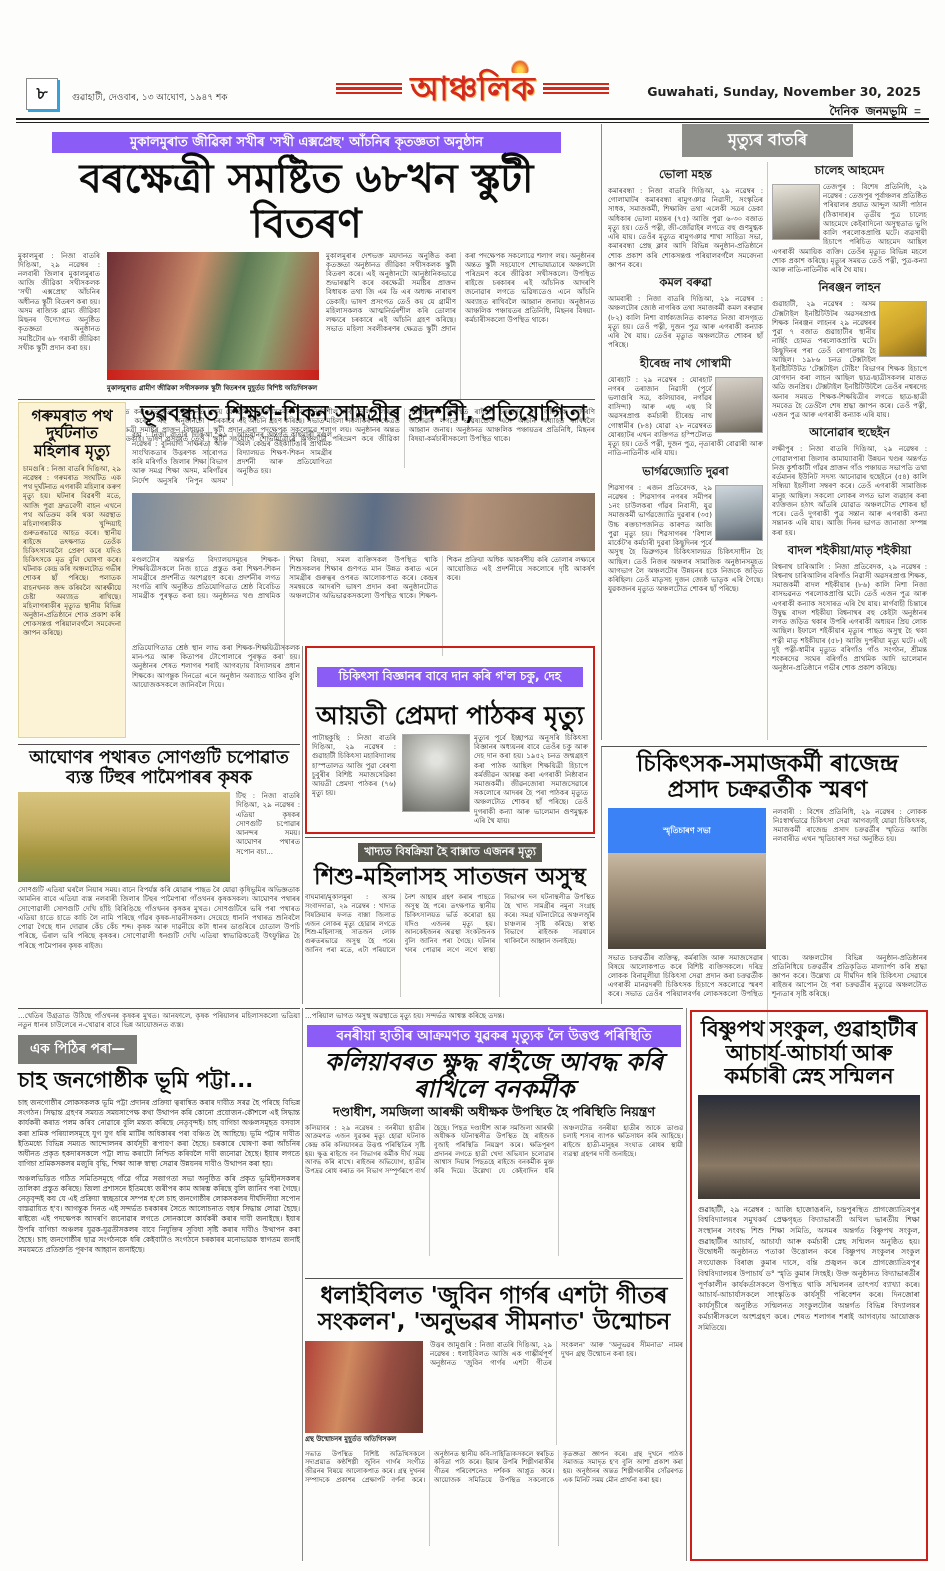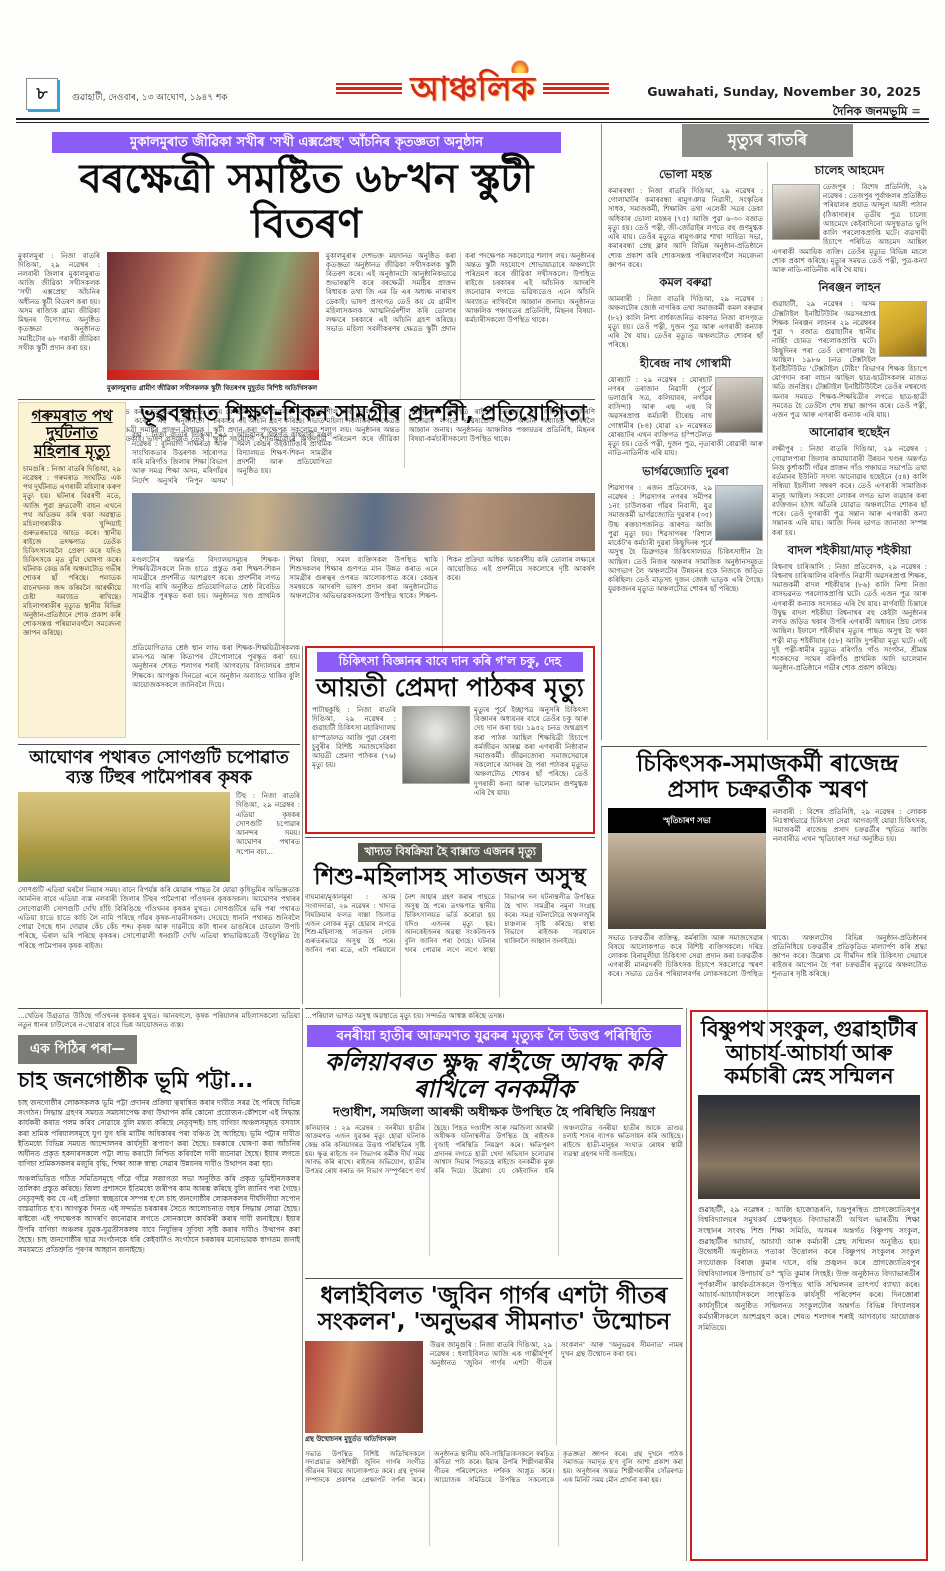--- a/index.html
+++ b/index.html
@@ -10,41 +10,41 @@
   .pagenum{position:absolute;left:26px;top:78px;width:30px;height:30px;border:1px solid #888;
            box-shadow:2px 2px 0 #3aa0d8;display:flex;align-items:center;justify-content:center;
            font-size:17px;font-weight:bold;background:#fff;}
   .hdate-as{position:absolute;left:72px;top:90px;font-size:9px;color:#333;}
   .masthead{position:absolute;left:0;right:0;top:72px;display:flex;align-items:center;justify-content:center;gap:8px;}
   .mast-rule{width:66px;height:11px;background:linear-gradient(#d42a1e 0 2px,transparent 2px 4px,#d42a1e 4px 7px,transparent 7px 9px,#d42a1e 9px 11px);}
   .mast-text{font-size:33px;font-weight:bold;color:#d42a1e;text-shadow:1px 1px 0 #f5b24a;position:relative;line-height:1;}
   .mast-flame{position:absolute;right:6px;top:-12px;width:18px;height:13px;
               background:radial-gradient(ellipse at 50% 80%,#ffd24a 20%,#e8682a 60%,transparent 75%);border-radius:50% 50% 20% 20%;}
   .hdate-en{position:absolute;right:24px;top:84px;font-size:12.5px;font-weight:bold;color:#222;}
-  .hpaper{position:absolute;right:24px;top:103px;font-size:11.5px;font-weight:bold;color:#111;}
+  .hpaper{position:absolute;right:24px;top:103px;font-size:11.5px;font-weight:bold;color:#111;font-family:Liberation Mono, monospace;}
   .hpaper:after{content:" =";color:#555;}
   .headrule{position:absolute;left:16px;right:16px;top:118px;border-top:2px solid #222;border-bottom:1px solid #222;height:2px;}
   
   .kicker{background:#8b5cf6;color:#fff;font-weight:bold;text-align:center;padding:3px 6px;line-height:1.15;}
   .kicker.dark{background:#5a5a50;}
   .hl{font-weight:bold;color:#0d0d0d;text-align:center;line-height:1.12;}
   .body{font-size:7px;line-height:1.32;text-align:justify;color:#1c1c1c;}
   .cols2{column-count:2;column-gap:9px;column-rule:1px solid #c8c8c4;}
   .cols3{column-count:3;column-gap:9px;column-rule:1px solid #c8c8c4;}
   .cap{font-size:6.6px;font-weight:bold;color:#222;}
   .photo{background:#999;}
   .hr{position:absolute;background:#55534f;height:1px;}
   .vr{position:absolute;background:#8a8884;width:1px;}
   .graylabel{background:#7b7b78;color:#fff;font-weight:bold;font-size:13.5px;padding:3px 12px;display:inline-block;}
   .obit-h{font-size:11.5px;font-weight:bold;text-align:center;margin:4px 0 2px;}
   .obit{break-inside:avoid-column;margin-bottom:3px;}
   .obit-photo{float:right;width:46px;height:54px;margin:1px 0 2px 3px;border:1px solid #aaa;}
   .obit-photo.left{float:left;margin:1px 3px 2px 0;}
   .redbox{border:2px solid #cc1f1a;}
-  .banner{background:#000000;color:#fff;font-size:8px;font-weight:bold;text-align:center;padding:6px 0;}
+  .banner{background:#3b82f6;color:#fff;font-size:8px;font-weight:bold;text-align:center;padding:16px 0;}
 </style>
 </head>
 <body>
 
 <div id="paper">
 
   <div class="pagenum">
       <span>৮</span>
     </div>
   <div class="hdate-as">গুৱাহাটী, দেওবাৰ, ১৩ আঘোণ, ১৯৪৭ শক</div>
@@ -108,36 +108,36 @@
         <div class="body">লক্ষীপুৰ : নিজা বাতৰি দিঙিআ, ২৯ নৱেম্বৰ : গোৱালপাৰা জিলাৰ কামায্যাবাৰী উন্নয়ন খণ্ডৰ অন্তৰ্গত নিজ কুৰ্শাকাটী গাঁৱৰ প্ৰাক্তন গাঁও পঞ্চায়ত সভাপতি তথা বৰ্তমানৰ ইউনিট সদস্য আনোৱাৰ হুছেইনে (৫৪) কালি সন্ধিয়া ইহলীলা সম্বৰণ কৰে। তেওঁ এগৰাকী সামাজিক মানুহ আছিল। সকলো লোকৰ লগত ভাল ব্যৱহাৰ কৰা ব্যক্তিজন হঠাৎ আঁতৰি যোৱাত অঞ্চলটোত শোকৰ ছাঁ পৰে। তেওঁ দুগৰাকী পুত্ৰ সন্তান আৰু এগৰাকী কন্যা সন্তানক এৰি যায়। আজি দিনৰ ভাগত জানাজা সম্পন্ন কৰা হয়।</div>
       </div>
       <div class="obit">
         <div class="obit-h">বাদল শইকীয়া/মাতৃ শইকীয়া</div>
         <div class="body">বিশ্বনাথ চাৰিআলি : নিজা প্ৰতিবেদক, ২৯ নৱেম্বৰ : বিশ্বনাথ চাৰিআলিৰ বৰিগাঁও নিৱাসী অৱসৰপ্ৰাপ্ত শিক্ষক, সমাজকৰ্মী বাদল শইকীয়াৰ (৮৬) কালি নিশা নিজা বাসভৱনত পৰলোকপ্ৰাপ্তি ঘটে। তেওঁ এজন পুত্ৰ আৰু এগৰাকী কন্যাক সংসাৰত এৰি থৈ যায়। মাৰ্গবাহী চিন্তাৰে উদ্বুদ্ধ বাদল শইকীয়া বিশ্বনাথৰ বহু কেইটা অনুষ্ঠানৰ লগত জড়িত থকাৰ উপৰি এগৰাকী অধ্যয়ন প্ৰিয় লোক আছিল। ইফালে শইকীয়াৰ মৃত্যুৰ পাছত অসুস্থ হৈ থকা পত্নী মাতৃ শইকীয়াৰ (৫৮) আজি দুপৰীয়া মৃত্যু ঘটে। এই দুই পত্নী-স্বামীৰ মৃত্যুত বৰিগাঁও গাঁও সংগঠন, শ্ৰীমন্ত শংকৰদেৱ সংঘৰ বৰিগাঁও প্ৰাথমিক আদি ভালেমান অনুষ্ঠান-প্ৰতিষ্ঠানে গভীৰ শোক প্ৰকাশ কৰিছে।</div>
       </div>
     </div>
   </div>
 
   <div class="abs" style="left:18px;top:402px;width:108px;height:336px;background:#fcf3d6;border:1px solid #e0d3a2;box-sizing:border-box;padding:5px 4px;">
-    <div class="hl" style="font-size:15.5px;text-decoration:underline;">গৰুমৰাত পথ দুৰ্ঘটনাত মহিলাৰ মৃত্যু</div>
+    <div class="hl" style="font-size:15.5px;">গৰুমৰাত পথ দুৰ্ঘটনাত মহিলাৰ মৃত্যু</div>
     <div class="body" style="margin-top:5px;font-size:6.9px;">চামগুৰি : নিজা বাতৰি দিঙিআ, ২৯ নৱেম্বৰ : গৰুমৰাত সংঘটিত এক পথ দুৰ্ঘটনাত এগৰাকী মহিলাৰ কৰুণ মৃত্যু হয়। ঘটনাৰ বিৱৰণী মতে, আজি পুৱা দ্ৰুতবেগী বাহন এখনে পথ অতিক্ৰম কৰি থকা অৱস্থাত মহিলাগৰাকীক খুন্দিয়াই গুৰুতৰভাৱে আহত কৰে। স্থানীয় ৰাইজে তৎক্ষণাত তেওঁক চিকিৎসালয়লৈ প্ৰেৰণ কৰে যদিও চিকিৎসকে মৃত বুলি ঘোষণা কৰে। ঘটনাক কেন্দ্ৰ কৰি অঞ্চলটোত গভীৰ শোকৰ ছাঁ পৰিছে। পলাতক বাহনখনক জব্দ কৰিবলৈ আৰক্ষীয়ে চেষ্টা অব্যাহত ৰাখিছে। মহিলাগৰাকীৰ মৃত্যুত স্থানীয় বিভিন্ন অনুষ্ঠান-প্ৰতিষ্ঠানে শোক প্ৰকাশ কৰি শোকসন্তপ্ত পৰিয়ালবৰ্গলৈ সমবেদনা জ্ঞাপন কৰিছে।</div>
   </div>
 
   <div class="abs" style="left:132px;top:402px;width:463px;height:238px;">
     <div class="hl" style="font-size:21px;">ভূৱবন্ধাত শিক্ষণ-শিকন সামগ্ৰীৰ প্ৰদৰ্শনী, প্ৰতিযোগিতা</div>
     <div style="display:flex;gap:7px;margin-top:5px;height:120px;flex-direction:column;">
       <div class="body cols2" style="width:200px;flex:none;">বহা : নিজা বাতৰি দিঙিআ, ২৯ নৱেম্বৰ : বুনিয়াদী সাক্ষৰতা আৰু সাংখ্যিকতাৰ উত্তৰণক সাৰোগত কৰি মৰিগাঁও জিলাৰ শিক্ষা বিভাগ আৰু সমগ্ৰ শিক্ষা অসম, মৰিগাঁৱৰ নিৰ্দেশ অনুসৰি 'নিপুন অসম' অভিযানৰ অন্তৰ্গত কাছমাৰী মণ্ডল সমল কেন্দ্ৰৰ ওঁইকাটিঙৰি প্ৰাথমিক বিদ্যালয়ত শিক্ষণ-শিকন সামগ্ৰীৰ প্ৰদৰ্শনী আৰু প্ৰতিযোগিতা অনুষ্ঠিত হয়।</div>
       <div class="photo" style="flex:1;height:118px;background:linear-gradient(95deg,#7a8ba0 0%,#c9b08a 28%,#5d6e86 52%,#b4937a 72%,#88705c 100%);"></div>
     </div>
     <div class="body cols3" style="margin-top:5px;height:100px;">মণ্ডলটোৰ অন্তৰ্গত বিদ্যালয়সমূহৰ শিক্ষক-শিক্ষয়িত্ৰীসকলে নিজ হাতে প্ৰস্তুত কৰা শিক্ষণ-শিকন সামগ্ৰীৰে প্ৰদৰ্শনীত অংশগ্ৰহণ কৰে। প্ৰদৰ্শনীৰ লগত সংগতি ৰাখি অনুষ্ঠিত প্ৰতিযোগিতাত শ্ৰেষ্ঠ বিবেচিত সামগ্ৰীক পুৰস্কৃত কৰা হয়। অনুষ্ঠানত খণ্ড প্ৰাথমিক শিক্ষা বিষয়া, সমল ব্যক্তিসকল উপস্থিত থাকি শিশুসকলৰ শিক্ষাৰ গুণগত মান উন্নত কৰাত এনে সামগ্ৰীৰ গুৰুত্বৰ ওপৰত আলোকপাত কৰে। কেন্দ্ৰৰ সমন্বয়কে আদৰণি ভাষণ প্ৰদান কৰা অনুষ্ঠানটোত অঞ্চলটোৰ অভিভাৱকসকলো উপস্থিত থাকে। শিক্ষণ-শিকন প্ৰক্ৰিয়া অধিক আকৰ্ষণীয় কৰি তোলাৰ লক্ষ্যৰে আয়োজিত এই প্ৰদৰ্শনীয়ে সকলোৰে দৃষ্টি আকৰ্ষণ কৰে।</div>
   </div>
   <div class="abs body" style="left:132px;top:644px;width:168px;height:94px;">প্ৰতিযোগিতাত শ্ৰেষ্ঠ স্থান লাভ কৰা শিক্ষক-শিক্ষয়িত্ৰীসকলক মান-পত্ৰ আৰু কিতাপৰ টোপোলাৰে পুৰস্কৃত কৰা হয়। অনুষ্ঠানৰ শেষত শলাগৰ শৰাই আগবঢ়ায় বিদ্যালয়ৰ প্ৰধান শিক্ষকে। আগন্তুক দিনতো এনে অনুষ্ঠান অব্যাহত থাকিব বুলি আয়োজকসকলে জানিবলৈ দিয়ে।</div>
 
   <div class="abs redbox" style="left:305px;top:646px;width:290px;height:188px;box-sizing:border-box;padding:4px 5px;">
-    <div class="kicker" style="font-size:12px;width:92%;margin:0 auto;">চিকিৎসা বিজ্ঞানৰ বাবে দান কৰি গ'ল চকু, দেহ</div>
+    <div class="kicker" style="font-size:12px;width:92%;margin:15px auto;">চিকিৎসা বিজ্ঞানৰ বাবে দান কৰি গ'ল চকু, দেহ</div>
     <div class="hl" style="font-size:25px;margin-top:2px;">আয়তী প্ৰেমদা পাঠকৰ মৃত্যু</div>
     <div style="display:flex;gap:6px;margin-top:4px;">
       <div class="body" style="width:84px;flex:none;">পাটাছকুছি : নিজা বাতৰি দিঙিআ, ২৯ নৱেম্বৰ : গুৱাহাটী চিকিৎসা মহাবিদ্যালয় হাস্পতালত আজি পুৱা বেৰণা চুবুৰীৰ বিশিষ্ট সমাজসেৱিকা আয়তী প্ৰেমদা পাঠকৰ (৭৬) মৃত্যু হয়।</div>
       <div style="flex:none;width:66px;">
         <div class="photo" style="width:66px;height:76px;background:radial-gradient(circle at 50% 32%,#e2e2de 8%,#a8a8a2 55%,#6c6c66 100%);border:1px solid #aaa;"></div>
       </div>
       <div class="body" style="flex:1;">মৃত্যুৰ পূৰ্বে ইচ্ছাপত্ৰ অনুসৰি চিকিৎসা বিজ্ঞানৰ অধ্যয়নৰ বাবে তেওঁৰ চকু আৰু দেহ দান কৰা হয়। ১৯৫২ চনত জন্মগ্ৰহণ কৰা পাঠক আছিল শিক্ষয়িত্ৰী হিচাপে কৰ্মজীৱন আৰম্ভ কৰা এগৰাকী নিষ্ঠাবান সমাজকৰ্মী। জীৱনজোৰা সমাজসেৱাৰে সকলোৰে আদৰৰ হৈ পৰা পাঠকৰ মৃত্যুত অঞ্চলটোত শোকৰ ছাঁ পৰিছে। তেওঁ দুগৰাকী কন্যা আৰু ভালেমান গুণমুগ্ধক এৰি থৈ যায়।</div>
     </div>
   </div>
 

